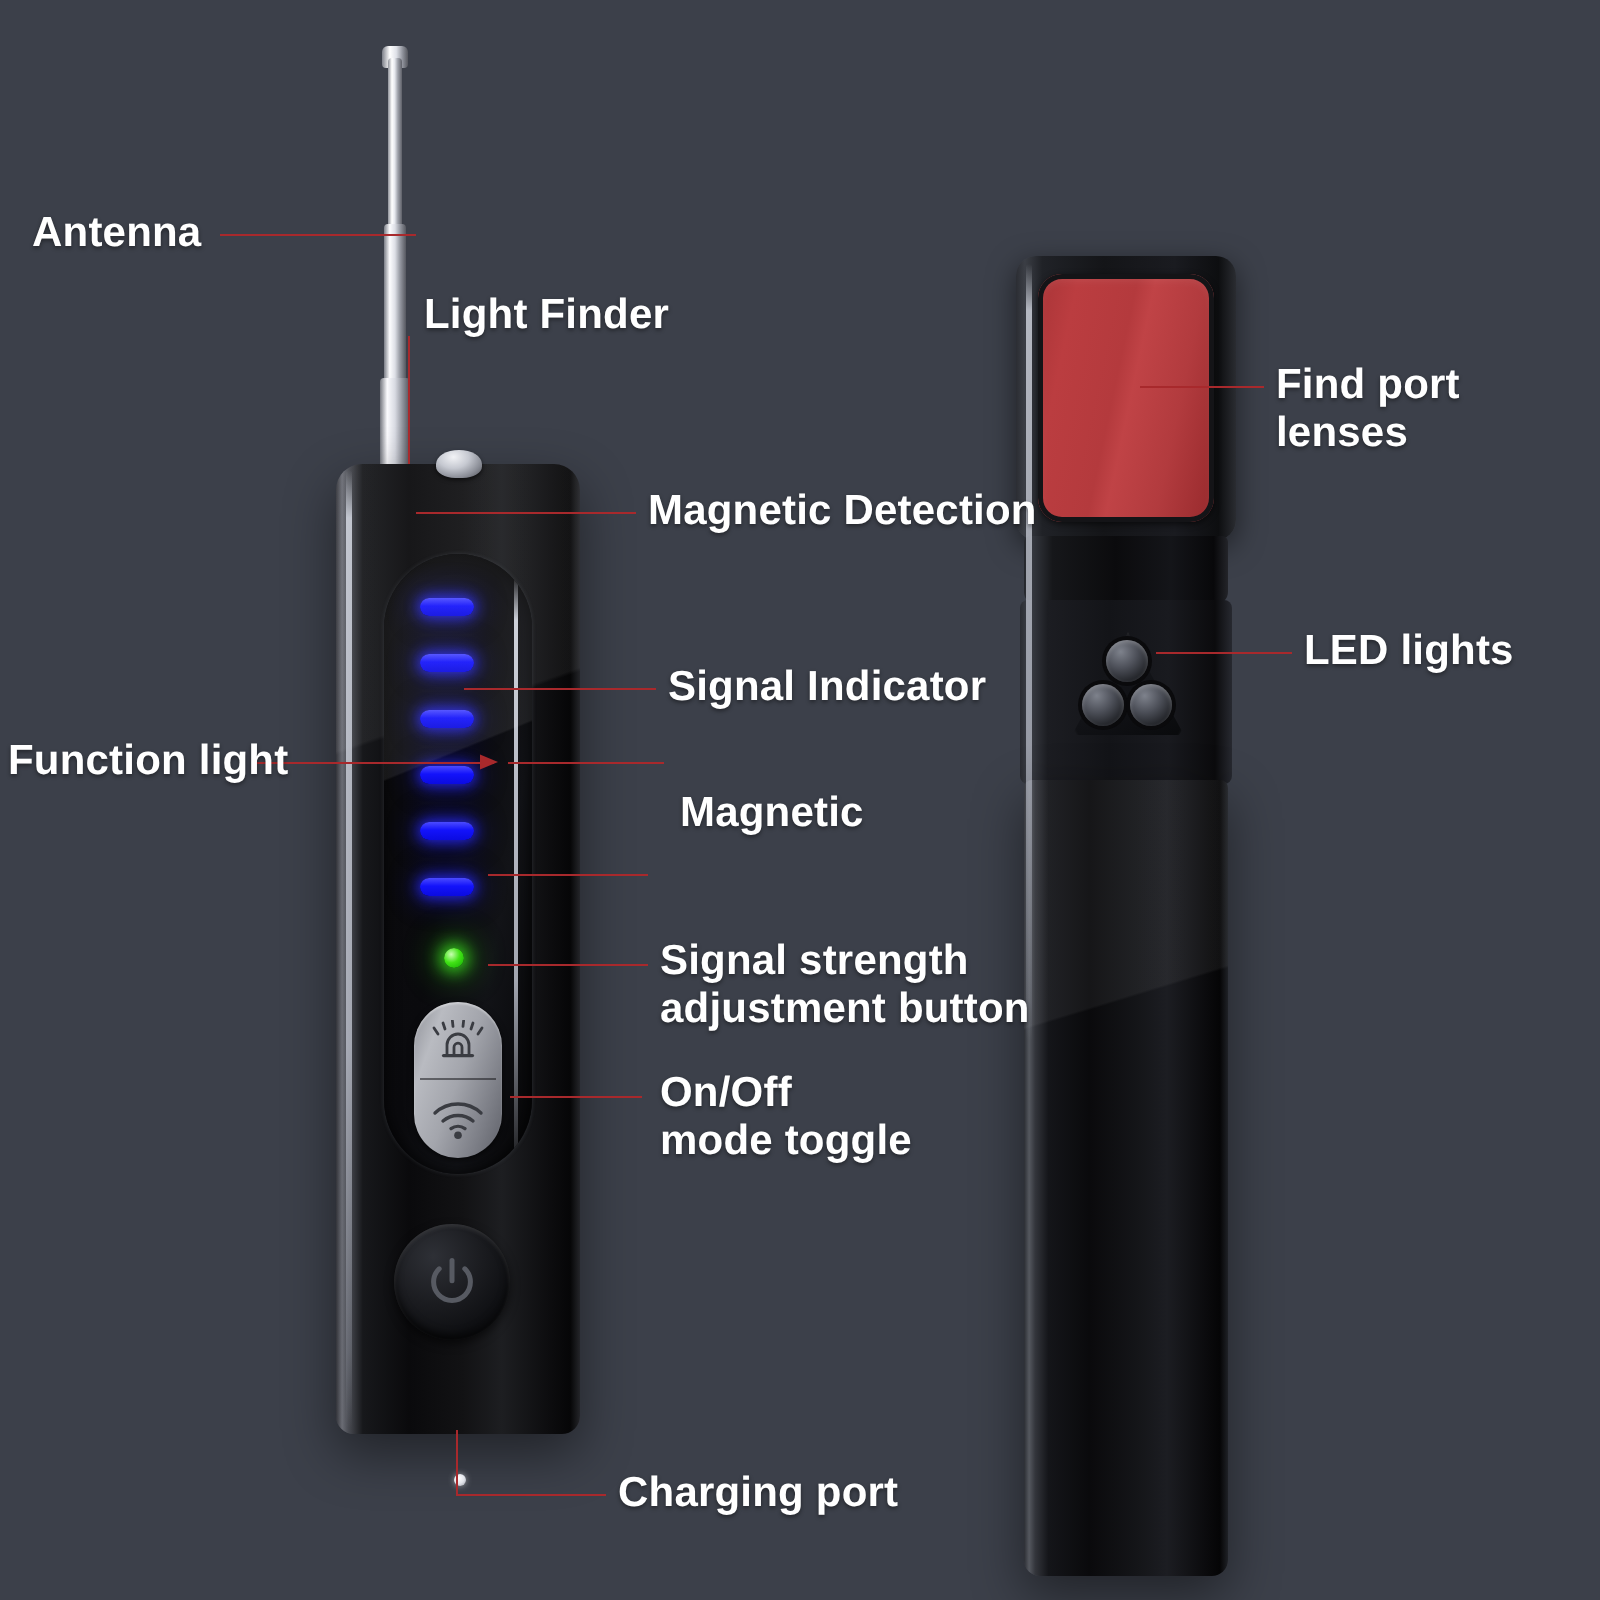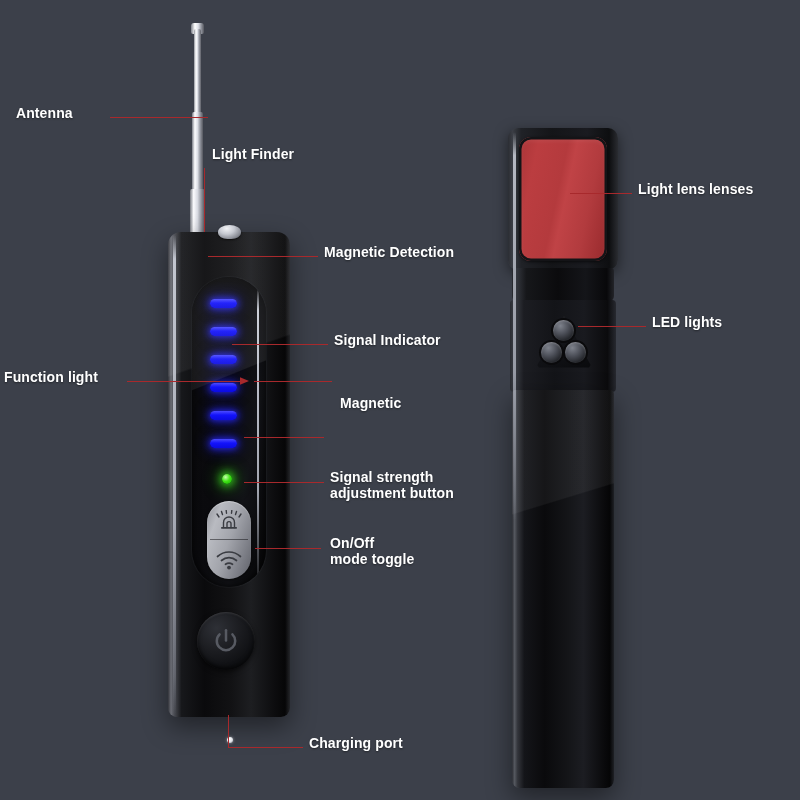--- a/index.html
+++ b/index.html
@@ -10,21 +10,21 @@
     position:relative;
   }
   .stage { position:absolute; inset:0; }
 
   
   .abs { position:absolute; }
   .label {
     position:absolute;
     color:#ffffff;
     font-weight:700;
-    font-size:14px;
+    font-size:21px;
     line-height:1.16;
     letter-spacing:0.1px;
     white-space:pre-line;
     text-shadow:0 1px 2px rgba(0,0,0,.45);
   }
   .leader {
     position:absolute;
     height:0;
     border-top:1.6px solid #a8292c;
   }
@@ -343,17 +343,17 @@
 
 
   <div class="label" style="left:330px; top:469px;">Signal strength
 adjustment button</div>
 
   <div class="label" style="left:330px; top:535px;">On/Off
 mode toggle</div>
 
   <div class="label" style="left:309px; top:735px;text-align:center;">Charging port</div>
 
-  <div class="label" style="left:638px; top:181px;">Light lens lenses</div>
+  <div class="label" style="left:638px; top:181px;">Find port lenses</div>
 
   <div class="label" style="left:652px; top:314px;">LED lights</div>
 
 </div>
 
 </body></html>

